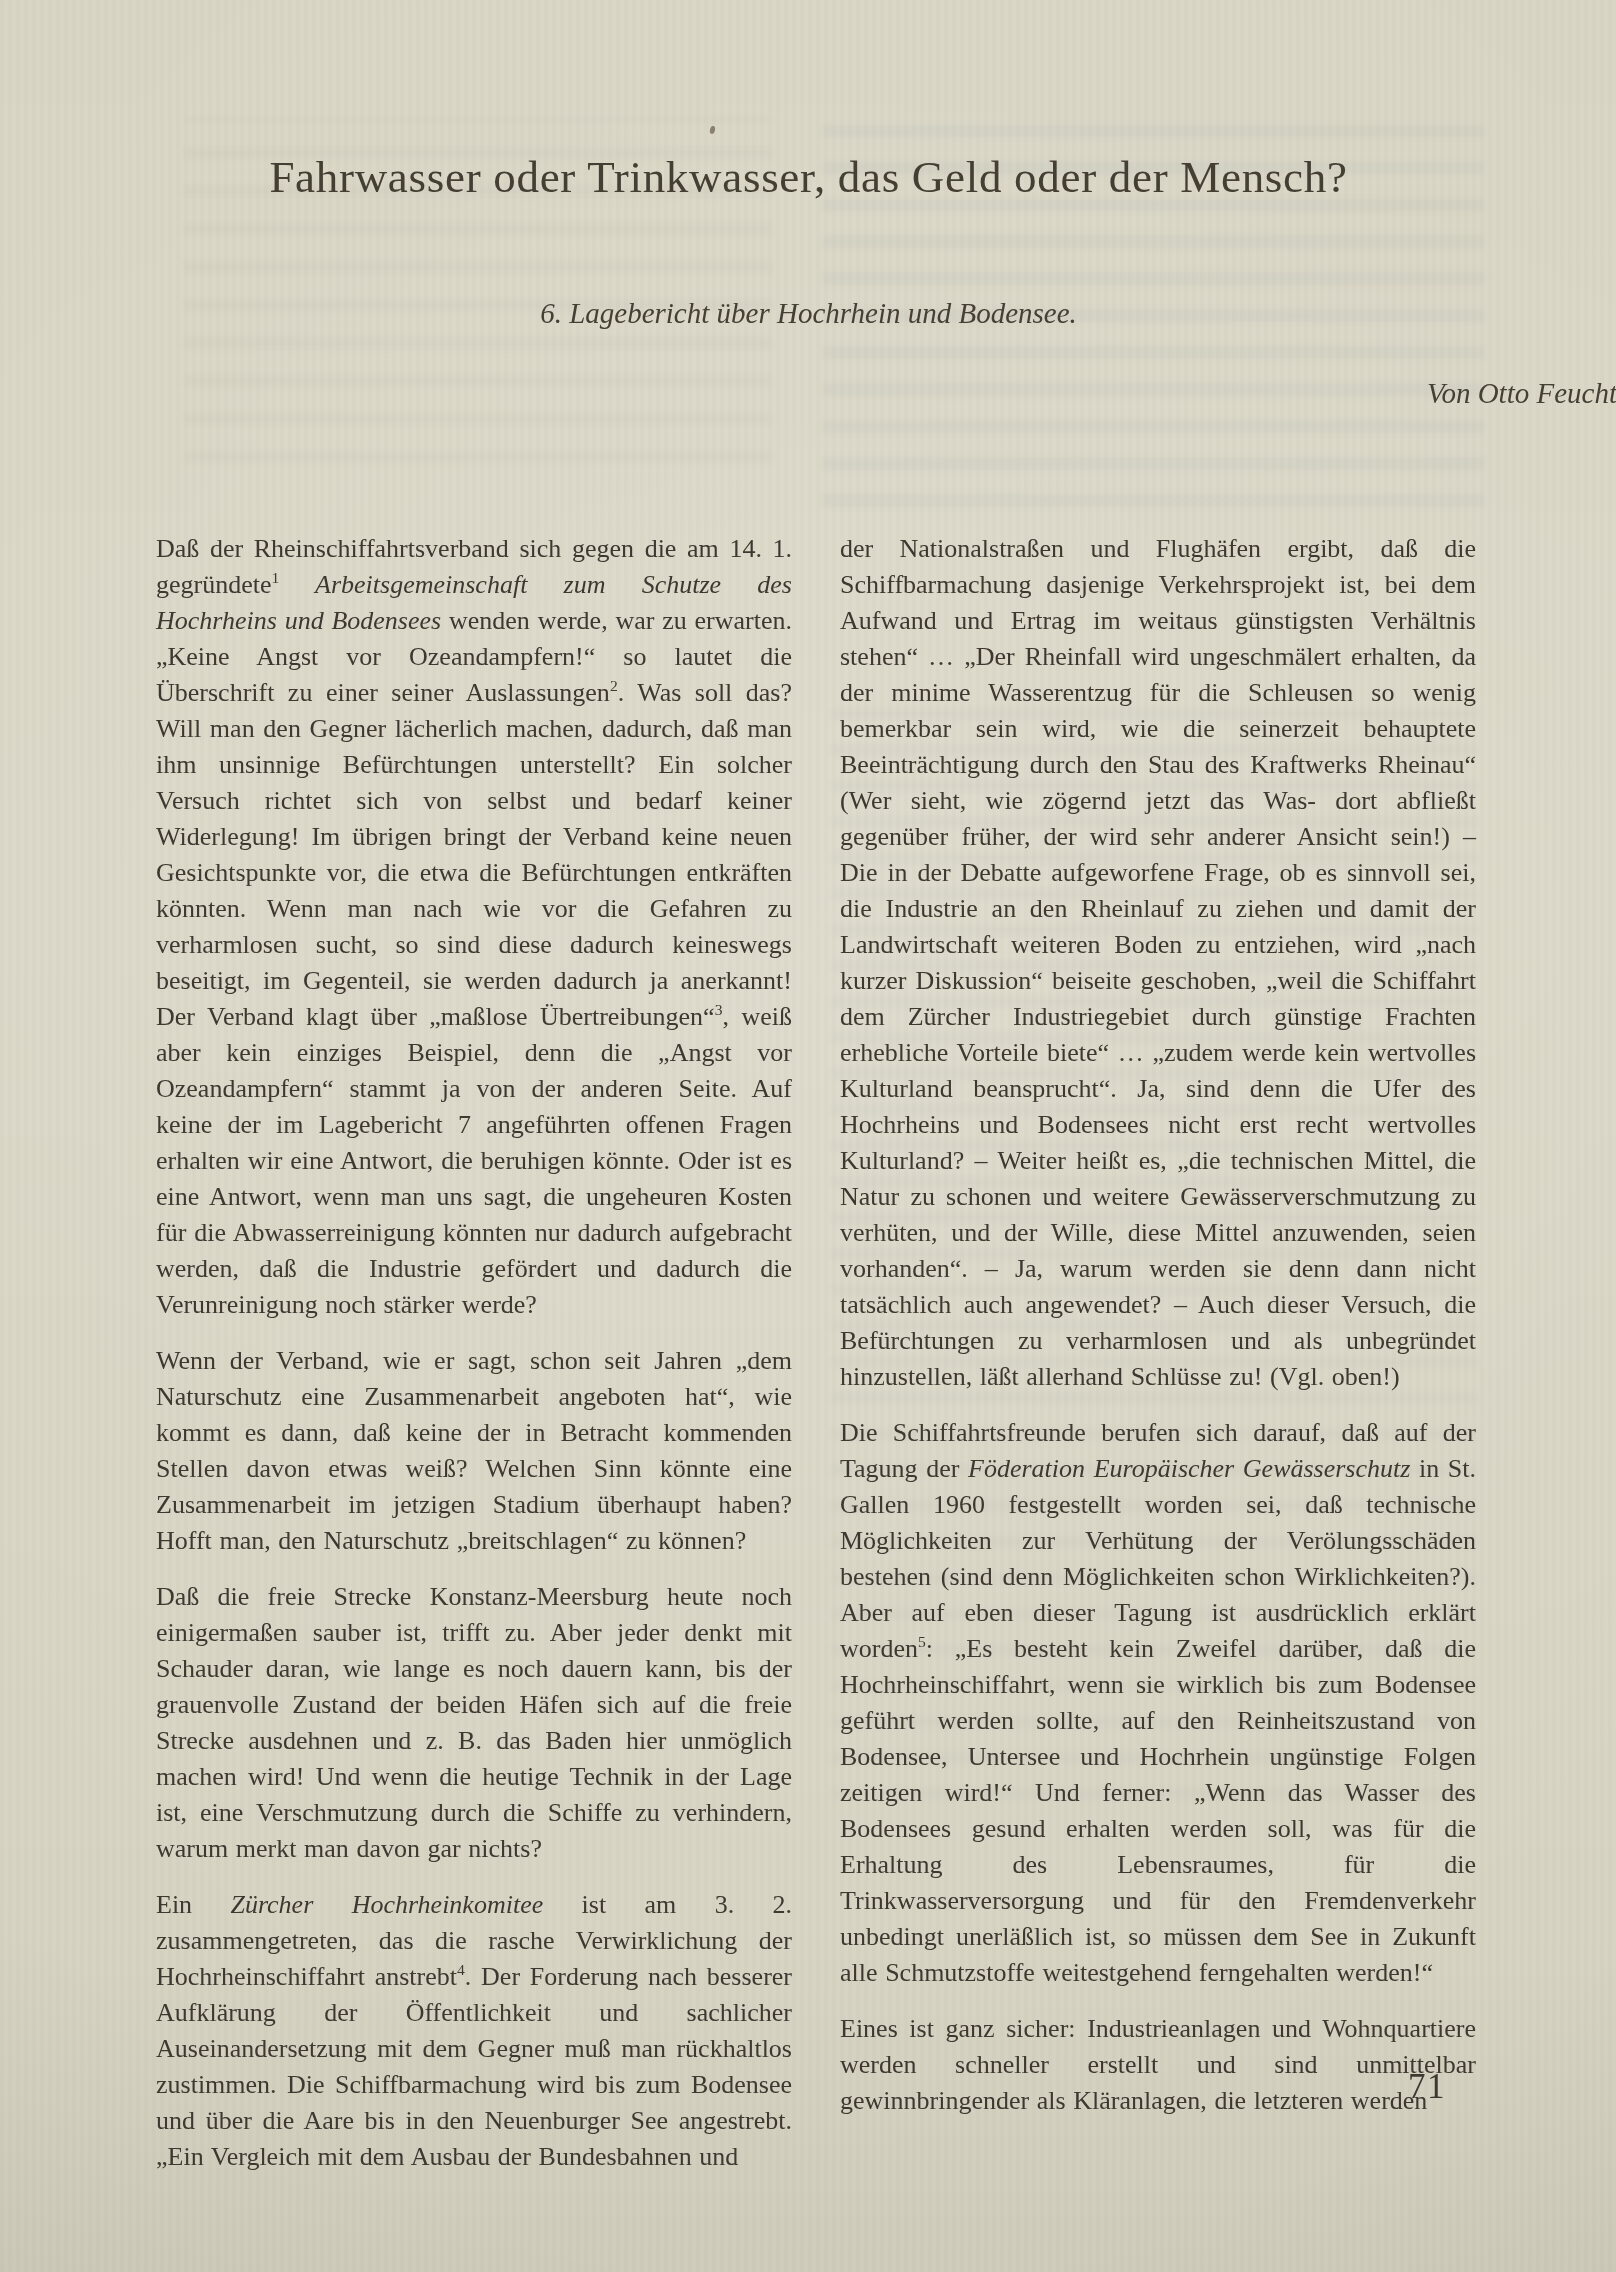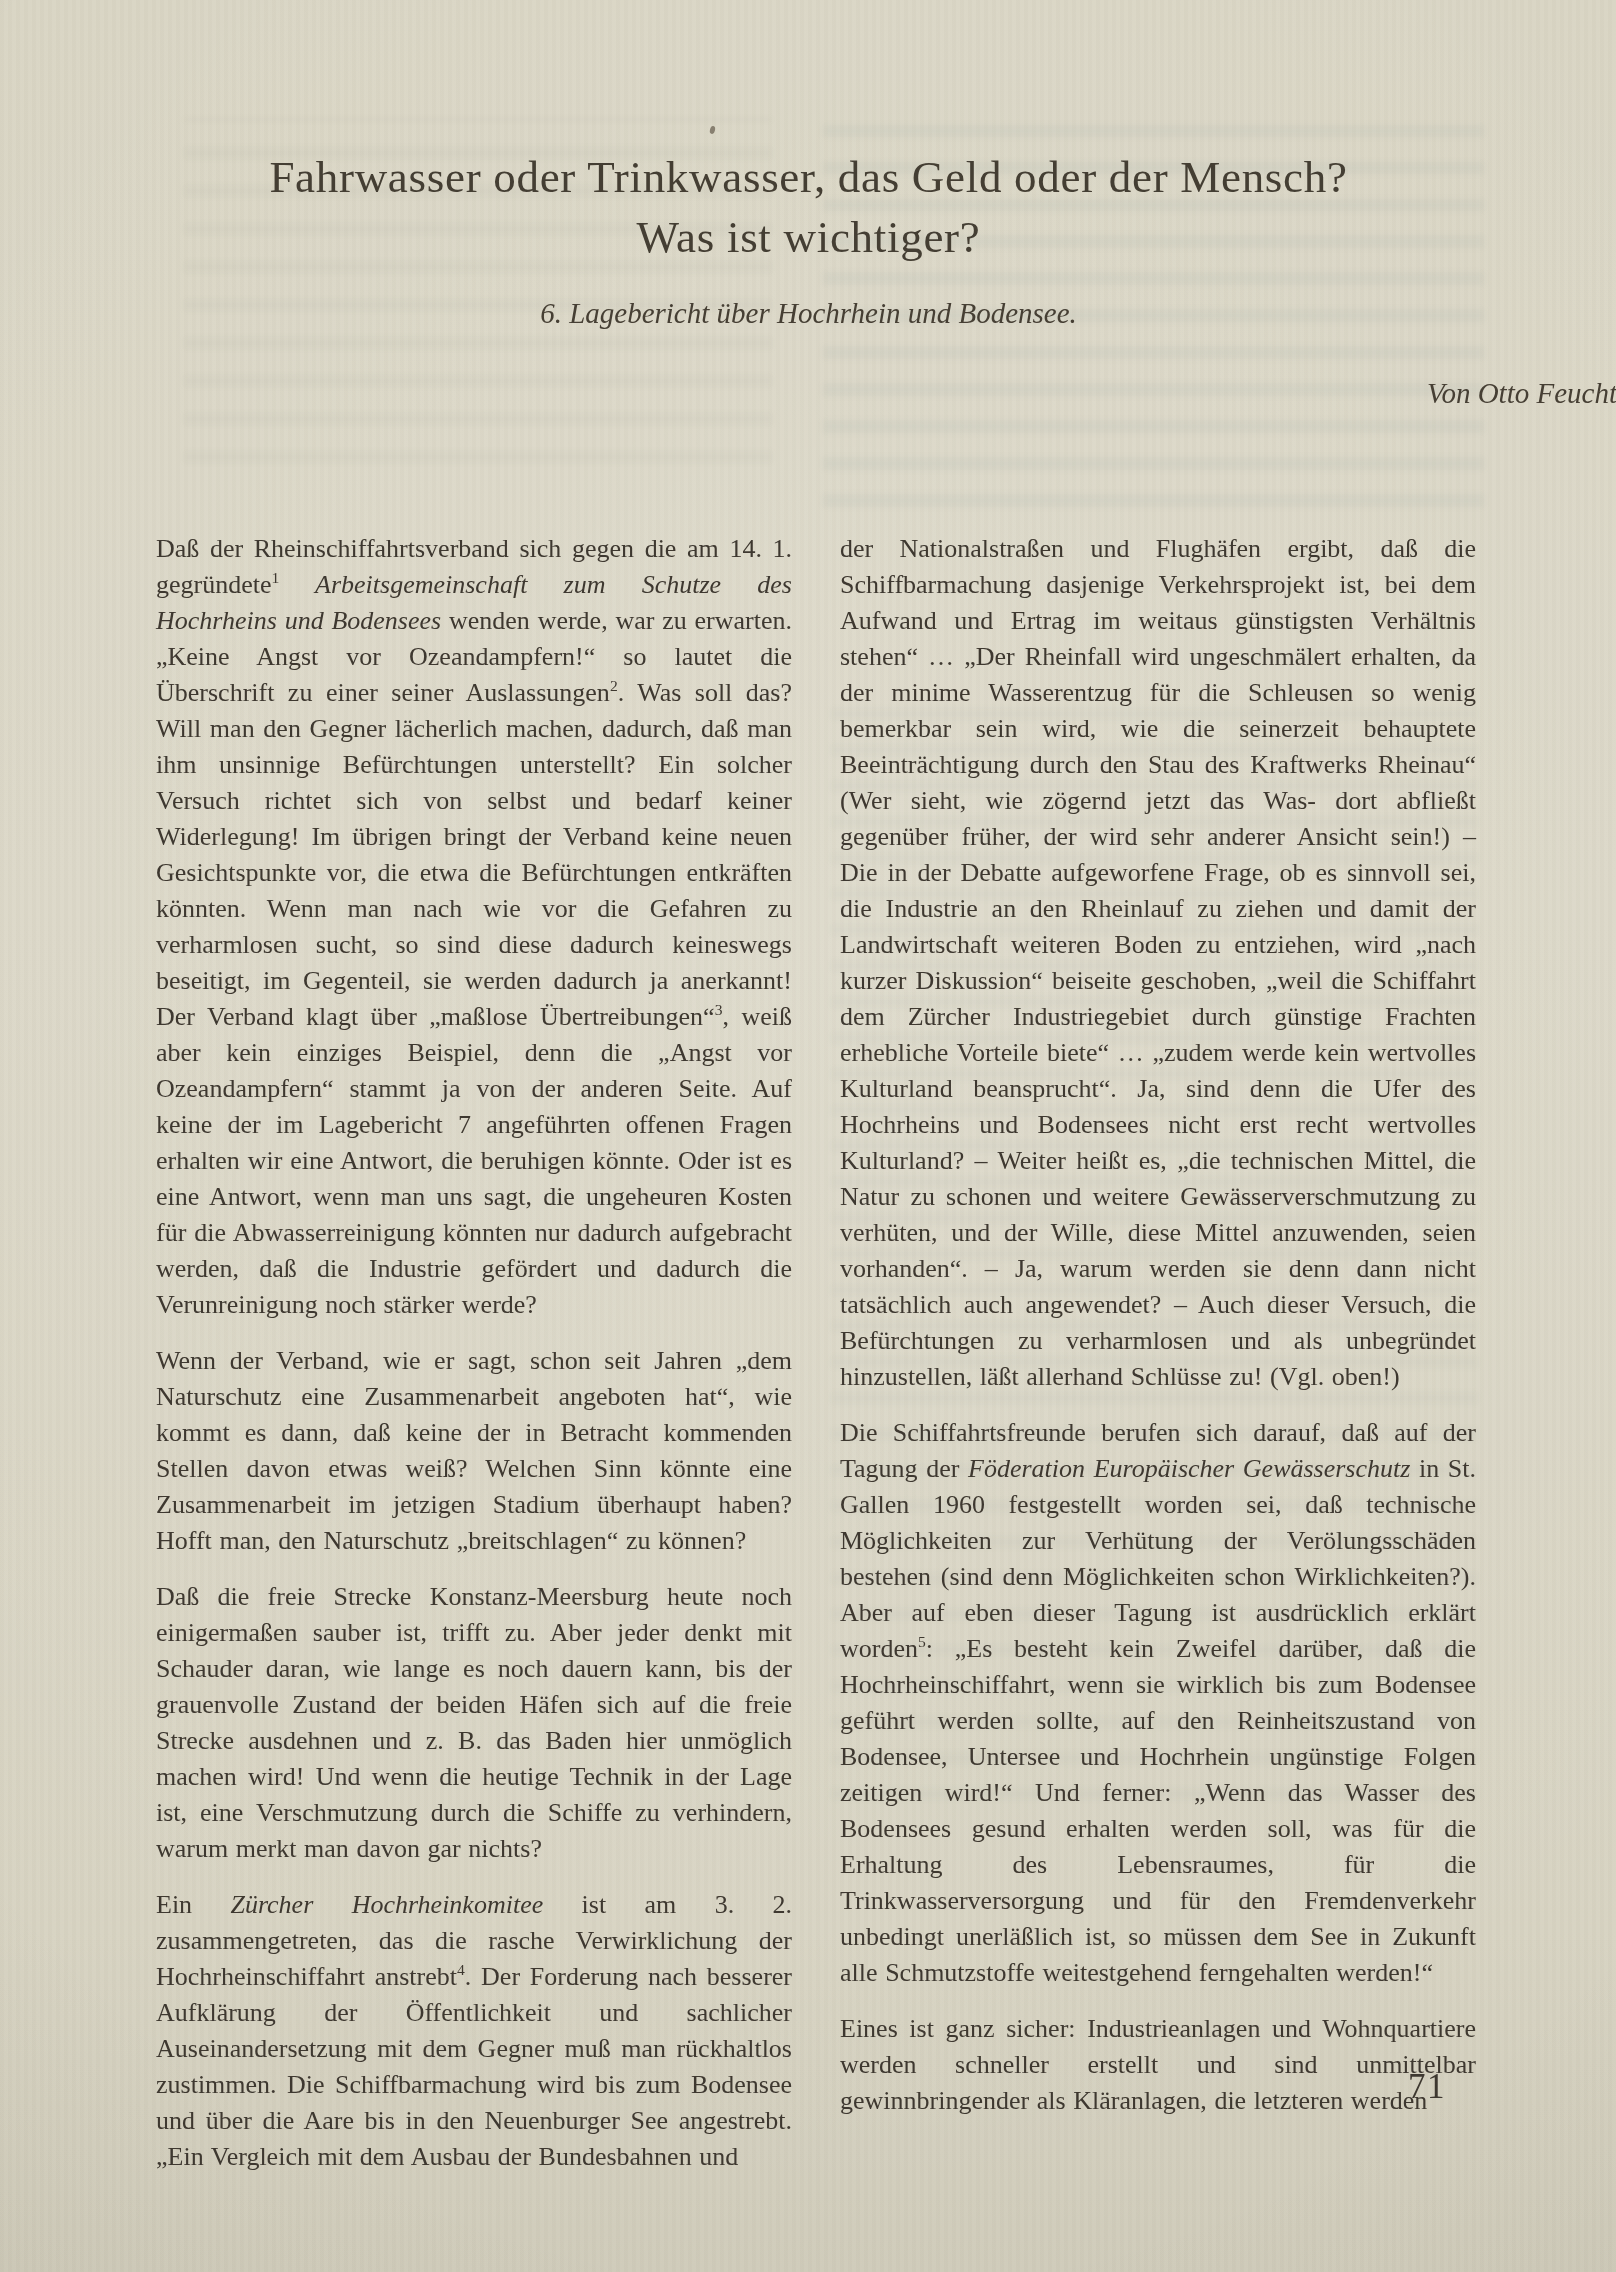--- a/index.html
+++ b/index.html
@@ -65,21 +65,20 @@
 
 <div class="page">
 
   <div class="ghost ghost-a"></div>
   <div class="ghost ghost-b"></div>
   <div class="ghost ghost-c"></div>
   <div class="speck"></div>
 
   <h1 class="title">
     <span class="title-line">Fahrwasser oder Trinkwasser, das Geld oder der Mensch?</span>
-    <span class="title-line">Was ist wichtiger?</span>
   </h1>
 
   <div class="subtitle">6. Lagebericht über Hochrhein und Bodensee.</div>
 
   <div class="byline">Von Otto Feucht</div>
 
   <main class="columns">
     <section class="col">
       <p><span>Daß der Rheinschiffahrtsverband sich gegen die am 14. 1. gegründete</span><sup>1</sup><span class="it"> Arbeitsgemeinschaft zum Schutze des Hochrheins und Bodensees</span><span> wenden werde, war zu erwarten. „Keine Angst vor Ozeandampfern!“ so lautet die Überschrift zu einer seiner Auslassungen</span><sup>2</sup><span>. Was soll das? Will man den Gegner lächerlich machen, dadurch, daß man ihm unsinnige Befürchtungen unterstellt? Ein solcher Versuch richtet sich von selbst und bedarf keiner Widerlegung! Im übrigen bringt der Verband keine neuen Gesichtspunkte vor, die etwa die Befürchtungen entkräften könnten. Wenn man nach wie vor die Gefahren zu verharmlosen sucht, so sind diese dadurch keineswegs beseitigt, im Gegenteil, sie werden dadurch ja anerkannt! Der Verband klagt über „maßlose Übertreibungen“</span><sup>3</sup><span>, weiß aber kein einziges Beispiel, denn die „Angst vor Ozeandampfern“ stammt ja von der anderen Seite. Auf keine der im Lagebericht 7 angeführten offenen Fragen erhalten wir eine Antwort, die beruhigen könnte. Oder ist es eine Antwort, wenn man uns sagt, die ungeheuren Kosten für die Abwasserreinigung könnten nur dadurch aufgebracht werden, daß die Industrie gefördert und dadurch die Verunreinigung noch stärker werde?</span></p>
       <p><span>Wenn der Verband, wie er sagt, schon seit Jahren „dem Naturschutz eine Zusammenarbeit angeboten hat“, wie kommt es dann, daß keine der in Betracht kommenden Stellen davon etwas weiß? Welchen Sinn könnte eine Zusammenarbeit im jetzigen Stadium überhaupt haben? Hofft man, den Naturschutz „breitschlagen“ zu können?</span></p>

